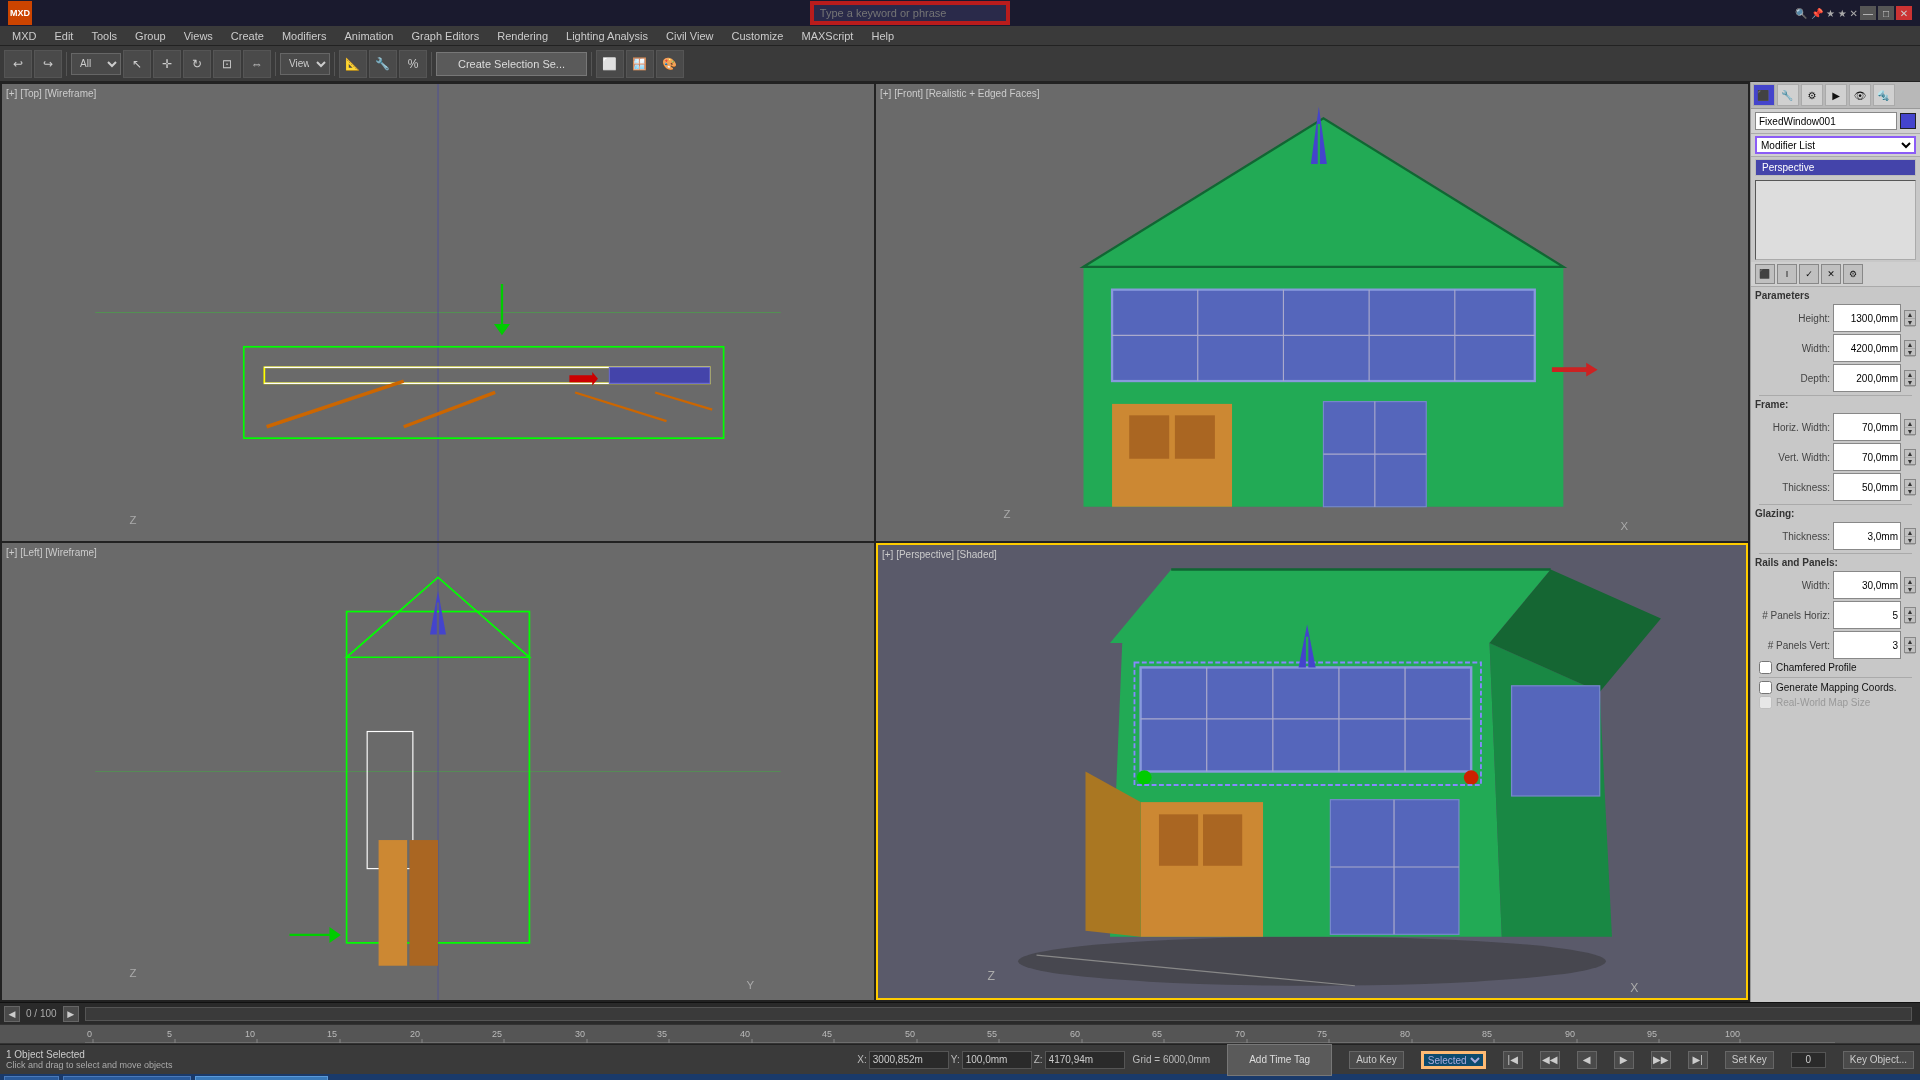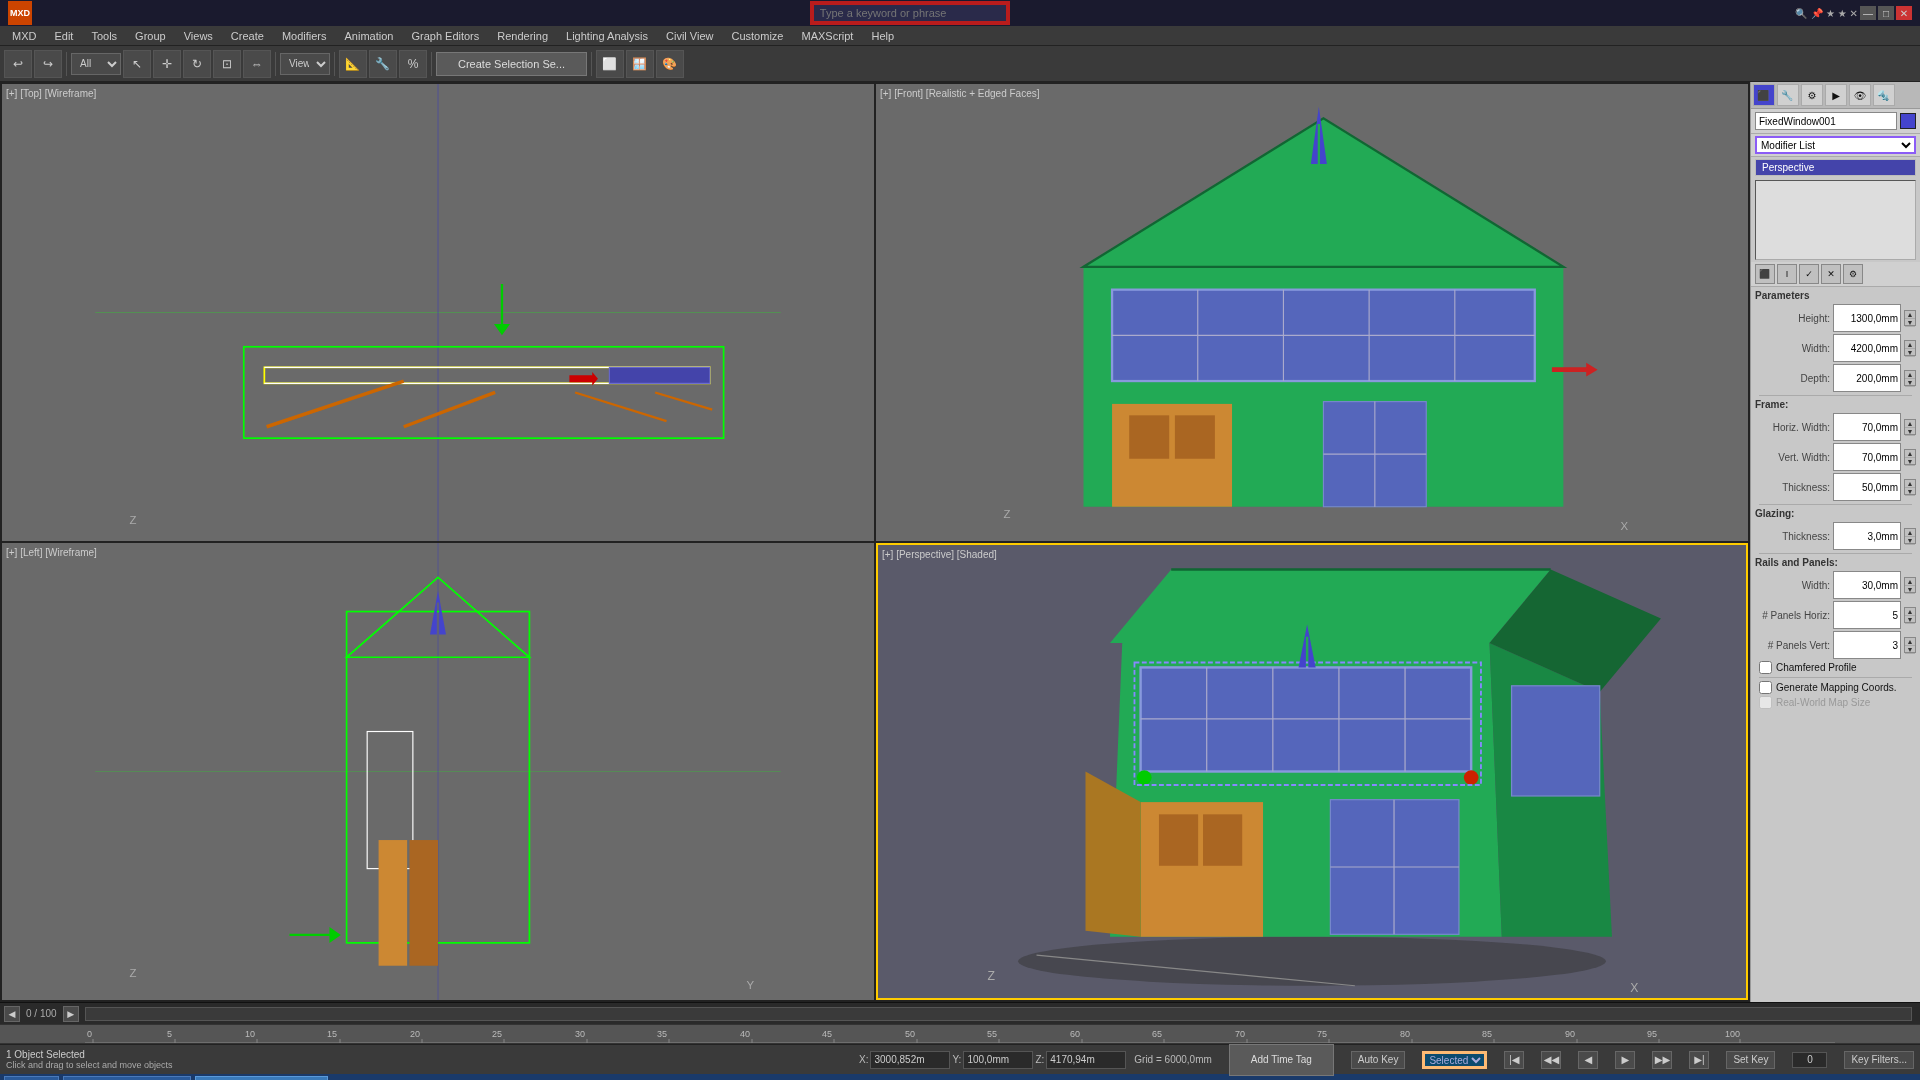--- a/index.html
+++ b/index.html
@@ -826,21 +826,21 @@
   </select>
 
   <button class="anim-btn">|◀</button>
   <button class="anim-btn">◀◀</button>
   <button class="anim-btn">◀</button>
   <button class="anim-btn">▶</button>
   <button class="anim-btn">▶▶</button>
   <button class="anim-btn">▶|</button>
   <button class="anim-mode-btn">Set Key</button>
   <input class="anim-input" type="text" style="width: 35px;" value="0">
-  <button class="anim-mode-btn">Key Filters...</button>
+  <button class="anim-mode-btn">Key Object...</button>
 </div>
 
 <div id="taskbar" style="height:22px;">
   <div class="taskbar-btn">
     <span>🪟</span>
     <span style="margin-left:3px;">Пуск</span>
   </div>
   <div class="taskbar-btn">
     <span>Splin-моделирование-...</span>
   </div>

